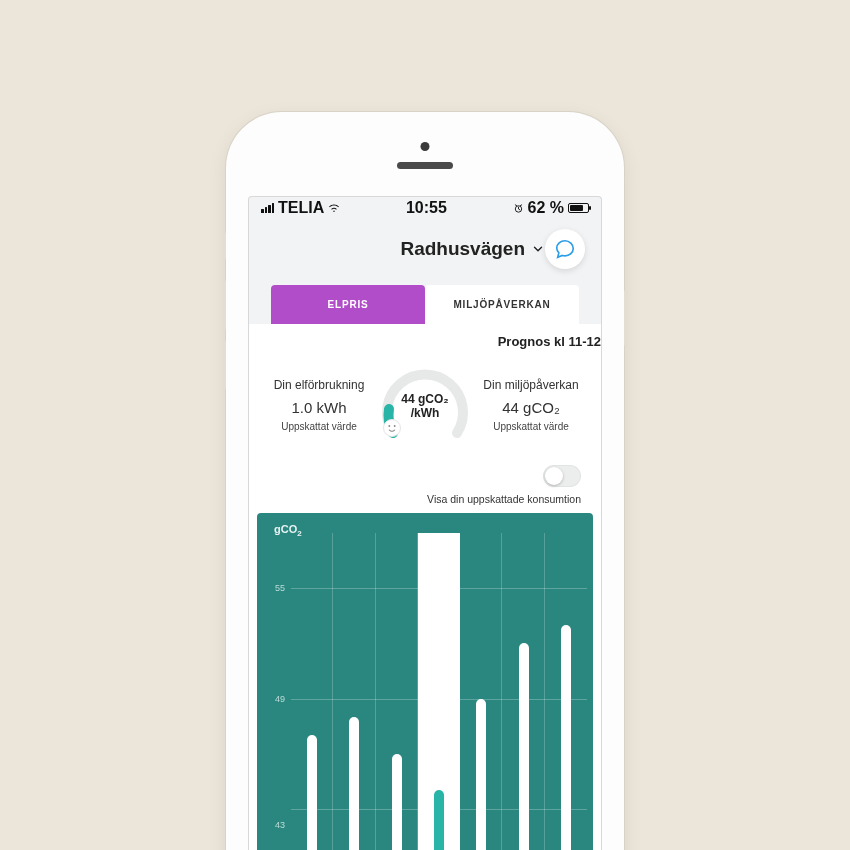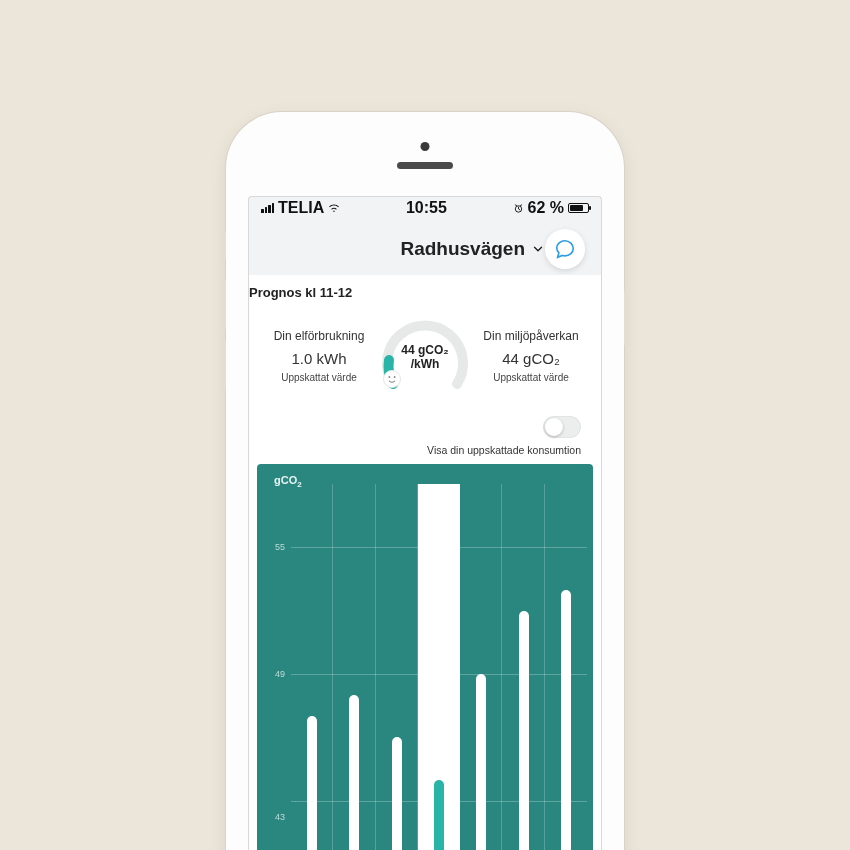--- a/index.html
+++ b/index.html
@@ -74,21 +74,21 @@
   }
   .tab {
     flex:1; text-align:center; padding:14px 4px; font-size:10px; letter-spacing:0.8px;
     font-weight:600; border-radius:4px 4px 0 0;
   }
   .tab.active { background:#b14dc9; color:#fff; }
   .tab.inactive { background:#fff; color:#333; }
 
   .content { background:#fff; flex:1; display:flex; flex-direction:column; }
 
-  .forecast-title { text-align:left; font-size:13px; font-weight:700; color:#222; padding:10px 0 8px; }
+  .forecast-title { text-align:right; font-size:13px; font-weight:700; color:#222; padding:10px 0 8px; }
 
   .gauge-row {
     display:flex; align-items:center; justify-content:space-between;
     padding:4px 20px 8px;
   }
   .stat { width:100px; text-align:center; font-size:10px; color:#333; line-height:1.45; }
   .stat .lbl { font-size:12px; }
   .stat .val { font-size:15px; margin:2px 0; }
   .stat .sub { font-size:10px; color:#444; }
 
@@ -196,20 +196,24 @@
           <path d="M6 9l6 6 6-6" stroke="#222" stroke-width="2.4" fill="none" stroke-linecap="round" stroke-linejoin="round"></path>
         </svg>
       </div>
       <div class="chat-btn">
         <svg width="22" height="22" viewBox="0 0 24 24">
           <path d="M12 3C7 3 3 6.6 3 11c0 2 .9 3.8 2.3 5.2L4 21l5-2c1 .3 2 .5 3 .5 5 0 9-3.6 9-8s-4-8.5-9-8.5z" fill="none" stroke="#2d9ee6" stroke-width="1.8"></path>
         </svg>
       </div>
     </div>
 
+    <div class="tabs">
+      <div class="tab active">ELPRIS</div>
+      <div class="tab inactive">MILJÖPÅVERKAN</div>
+    </div>
 
     <div class="content">
       <div class="forecast-title">Prognos kl 11-12</div>
 
       <div class="gauge-row">
         <div class="stat">
           <div class="lbl">Din elförbrukning</div>
           <div class="val">1.0 kWh</div>
           <div class="sub">Uppskattat värde</div>
         </div>

